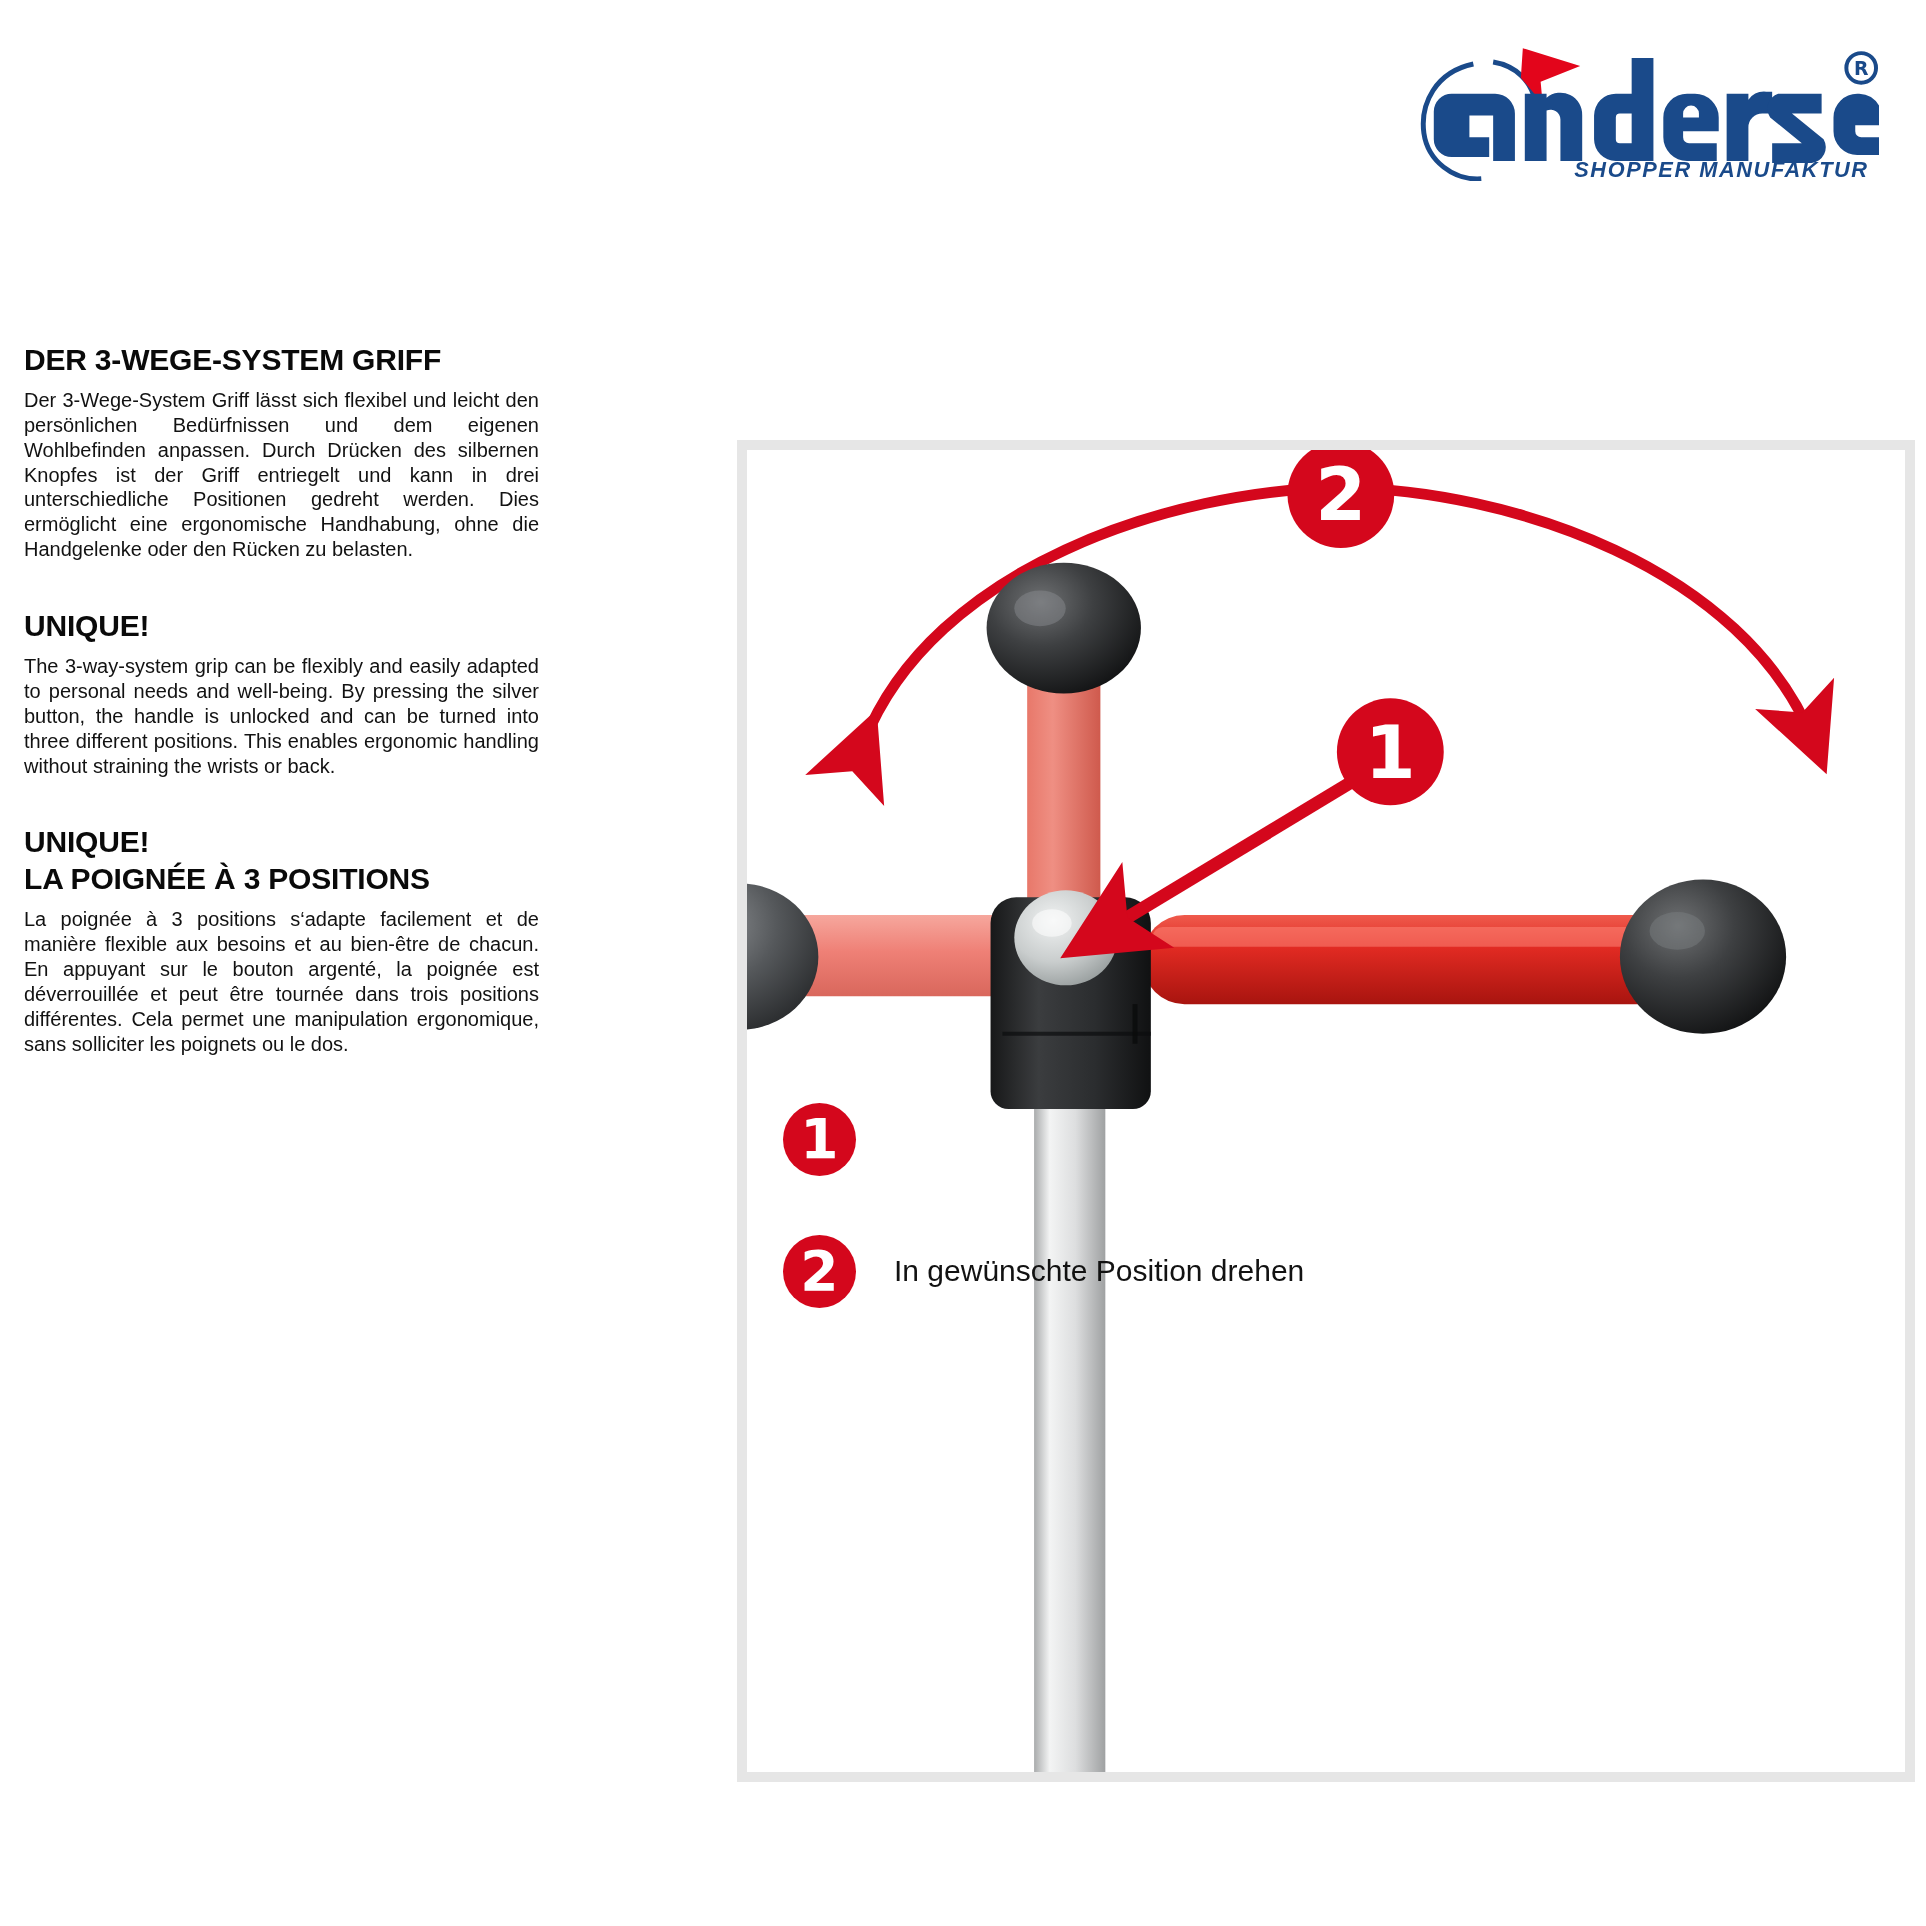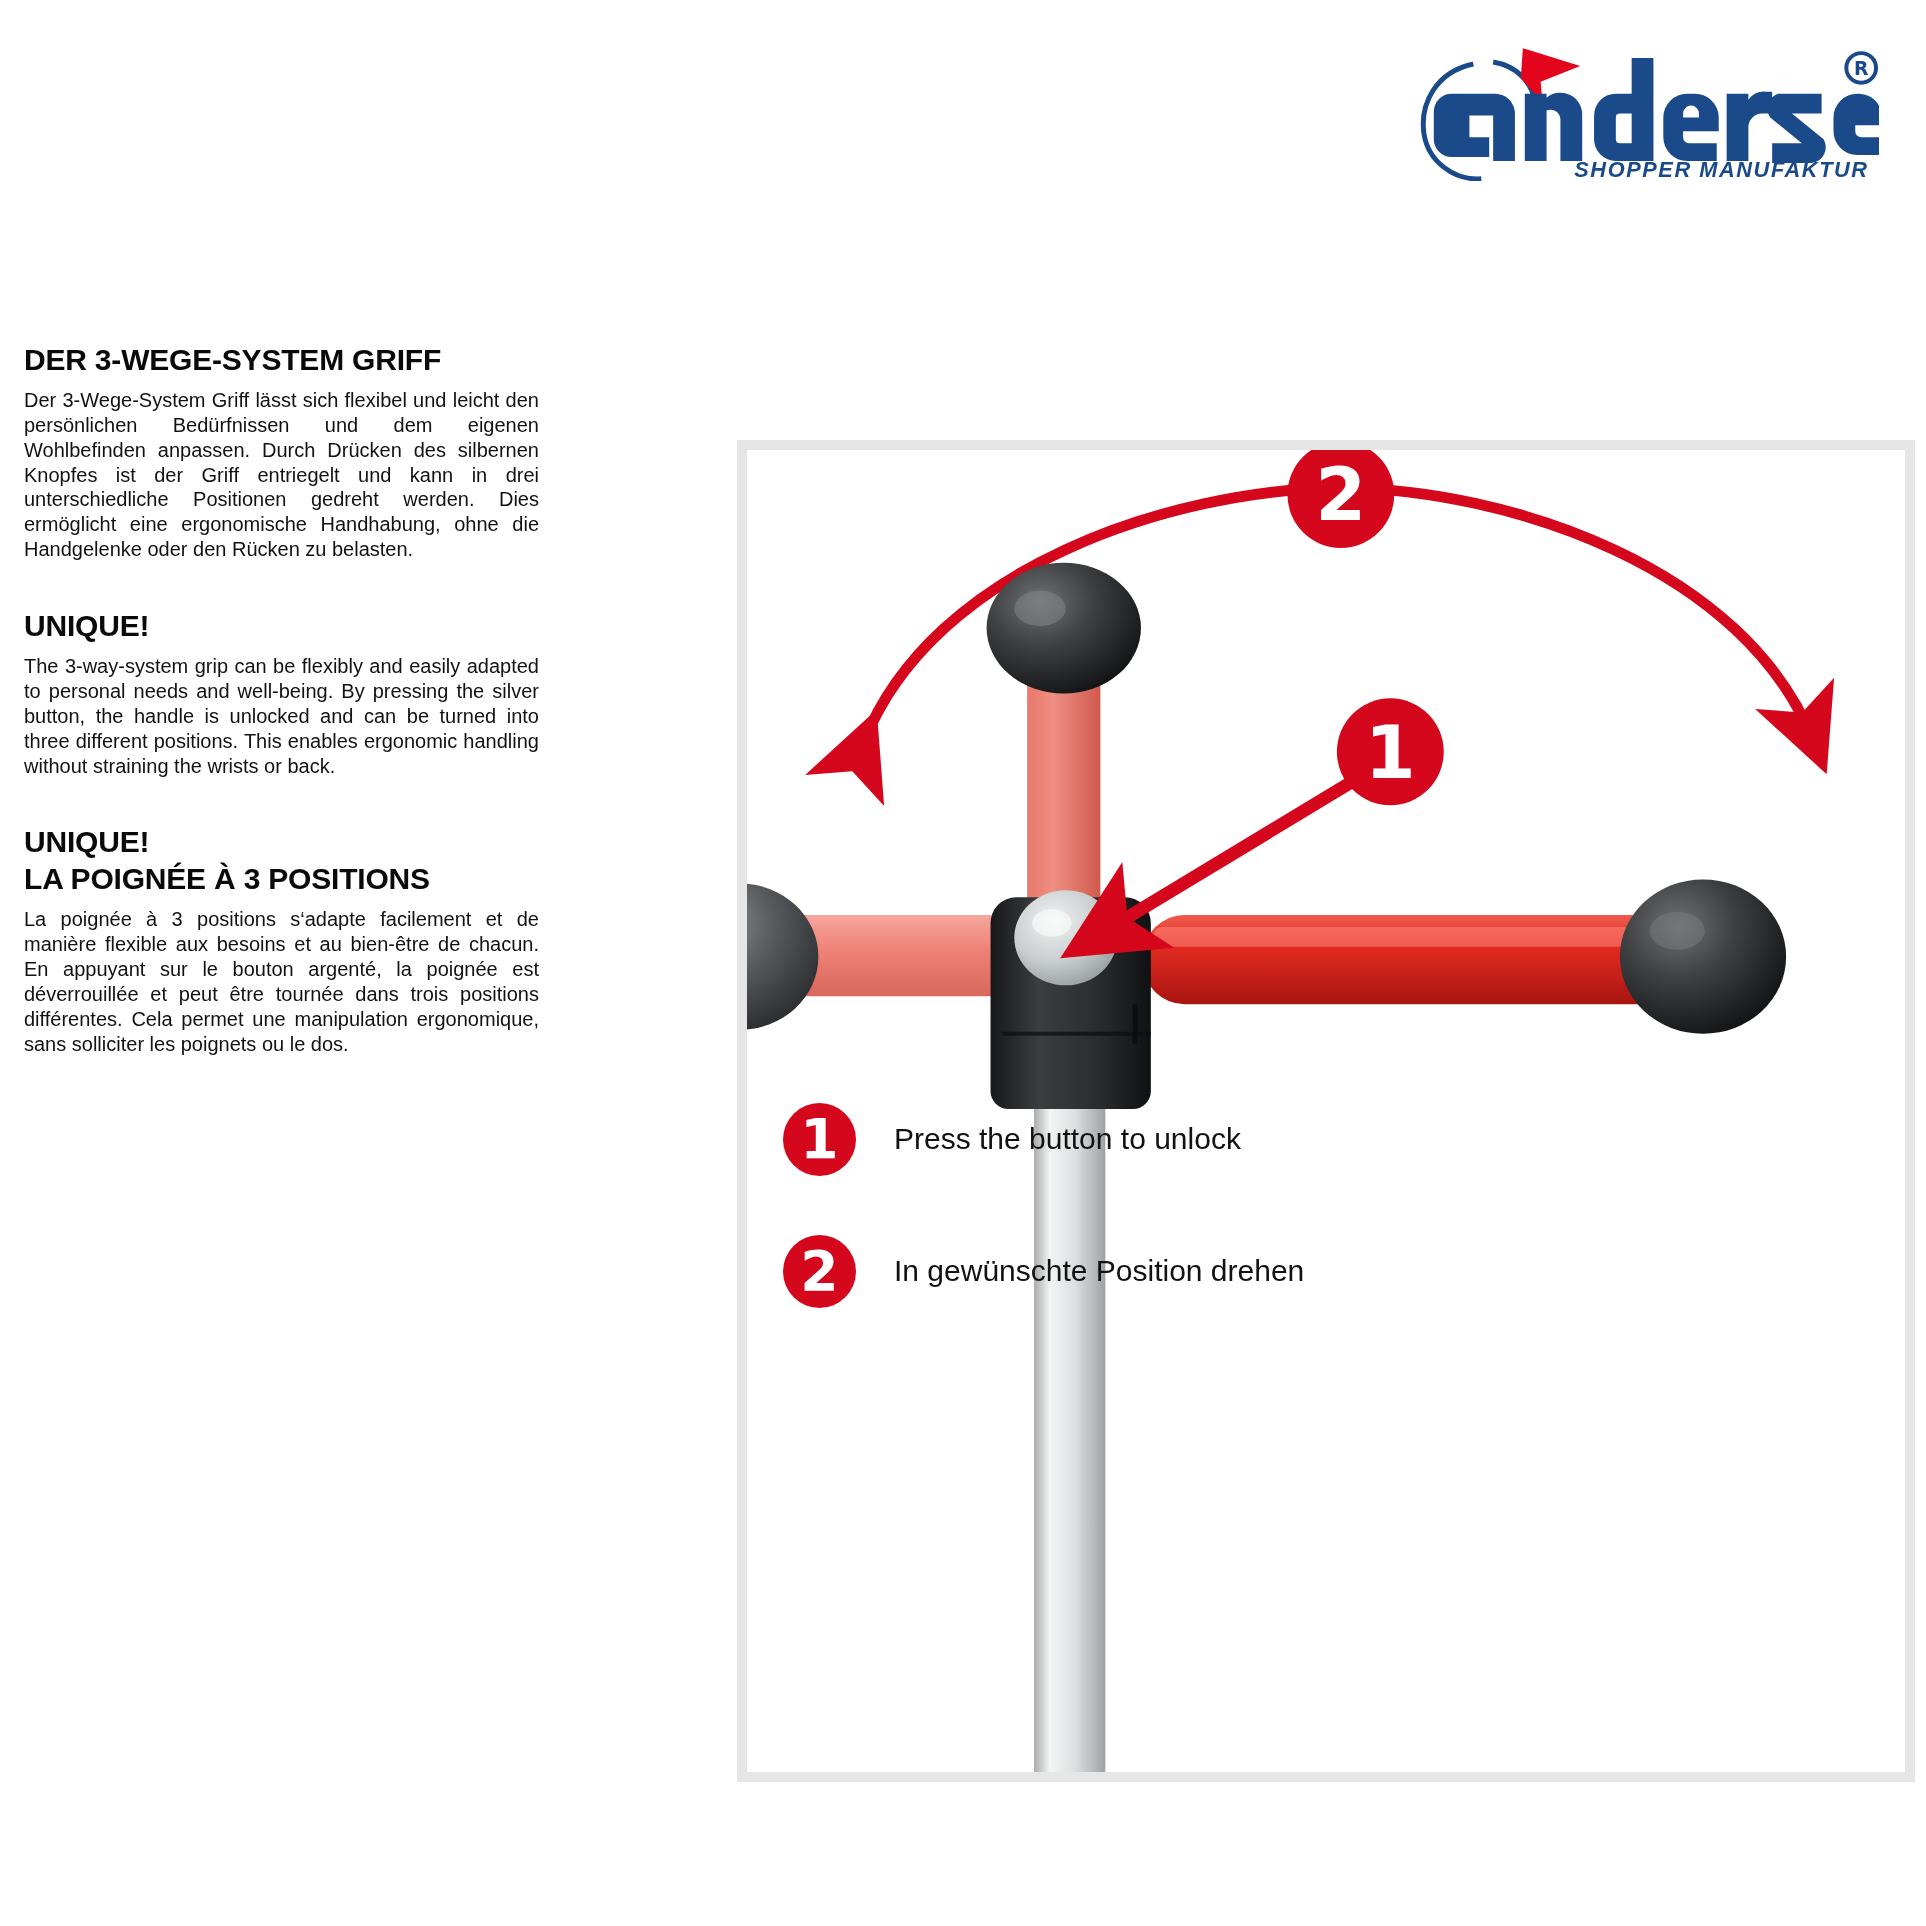--- a/index.html
+++ b/index.html
@@ -255,21 +255,20 @@
 
       <circle cx="600" cy="45" r="54" fill="#d4071c"></circle>
       <text x="600" y="71" text-anchor="middle" font-family="DejaVu Sans, sans-serif" font-size="74" font-weight="bold" fill="#ffffff">2</text>
     </svg>
 
     <div class="legend">
 
       <div class="legend-item">
         <div class="badge">1</div>
         <div class="legend-lines">
-          <div>Press the button to unlock</div>
         </div>
       </div>
 
       <div class="legend-item">
         <div class="badge">2</div>
         <div class="legend-lines">
           <div>In gewünschte Position drehen</div>
         </div>
       </div>
 

